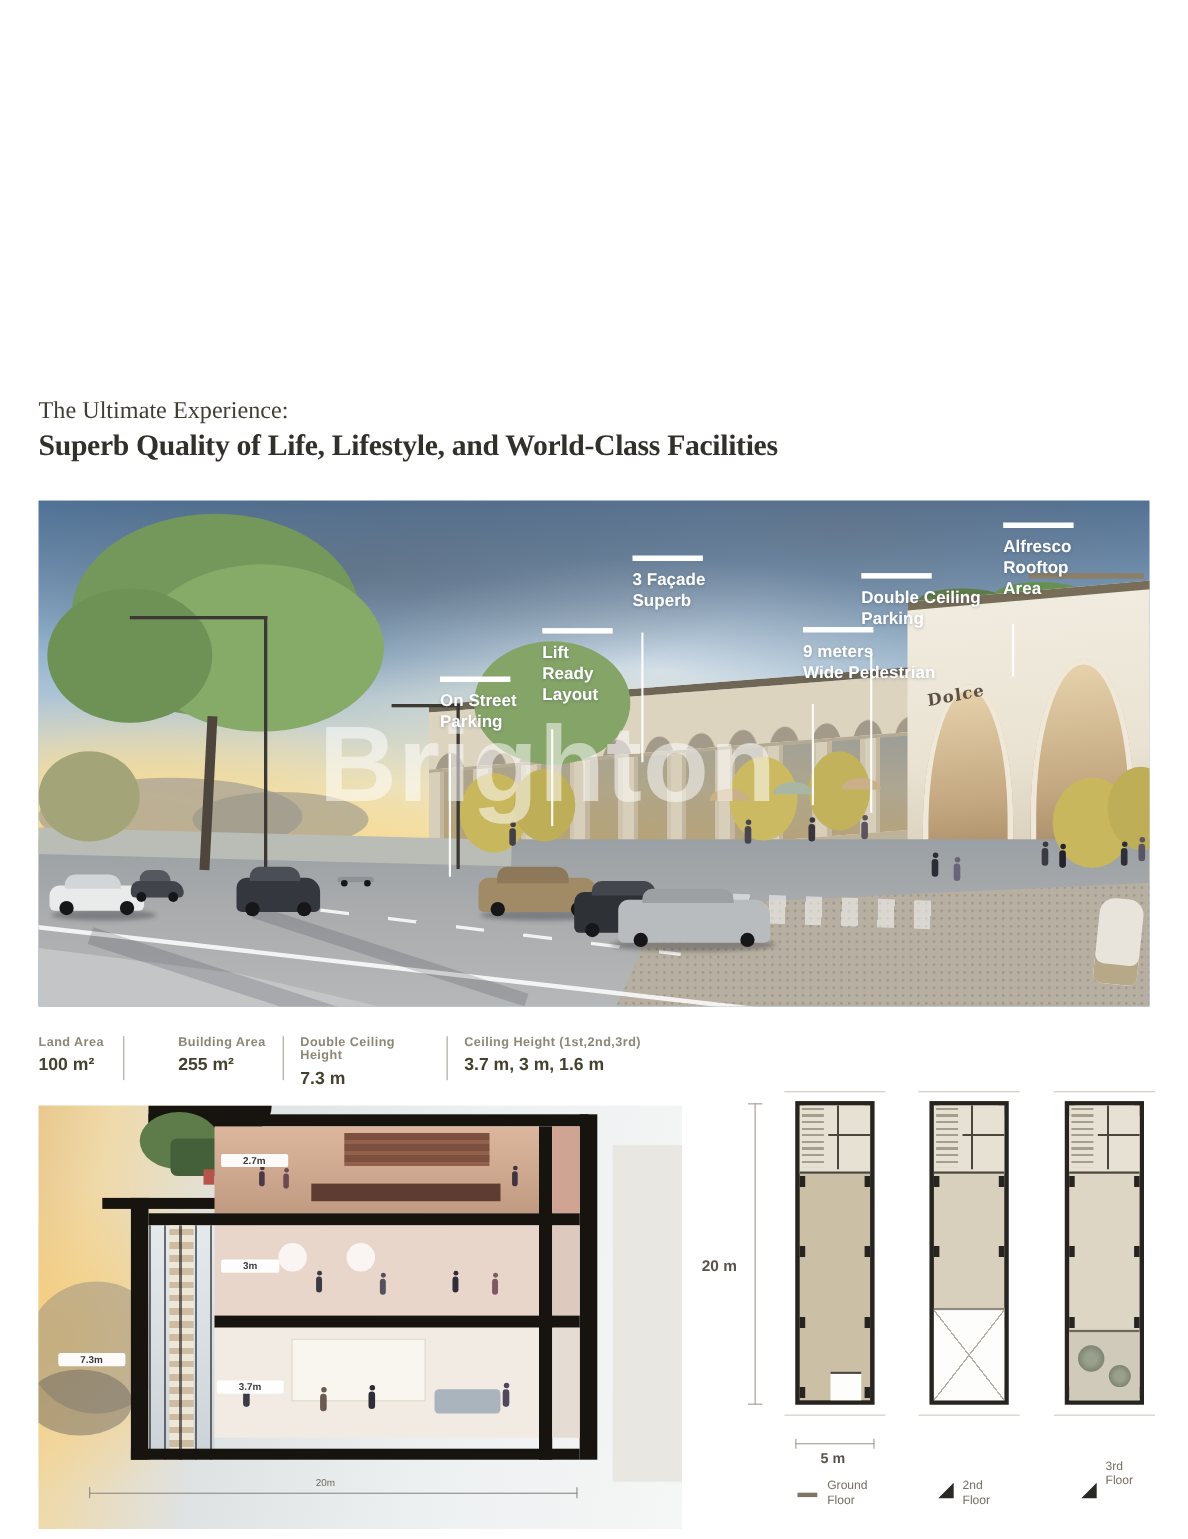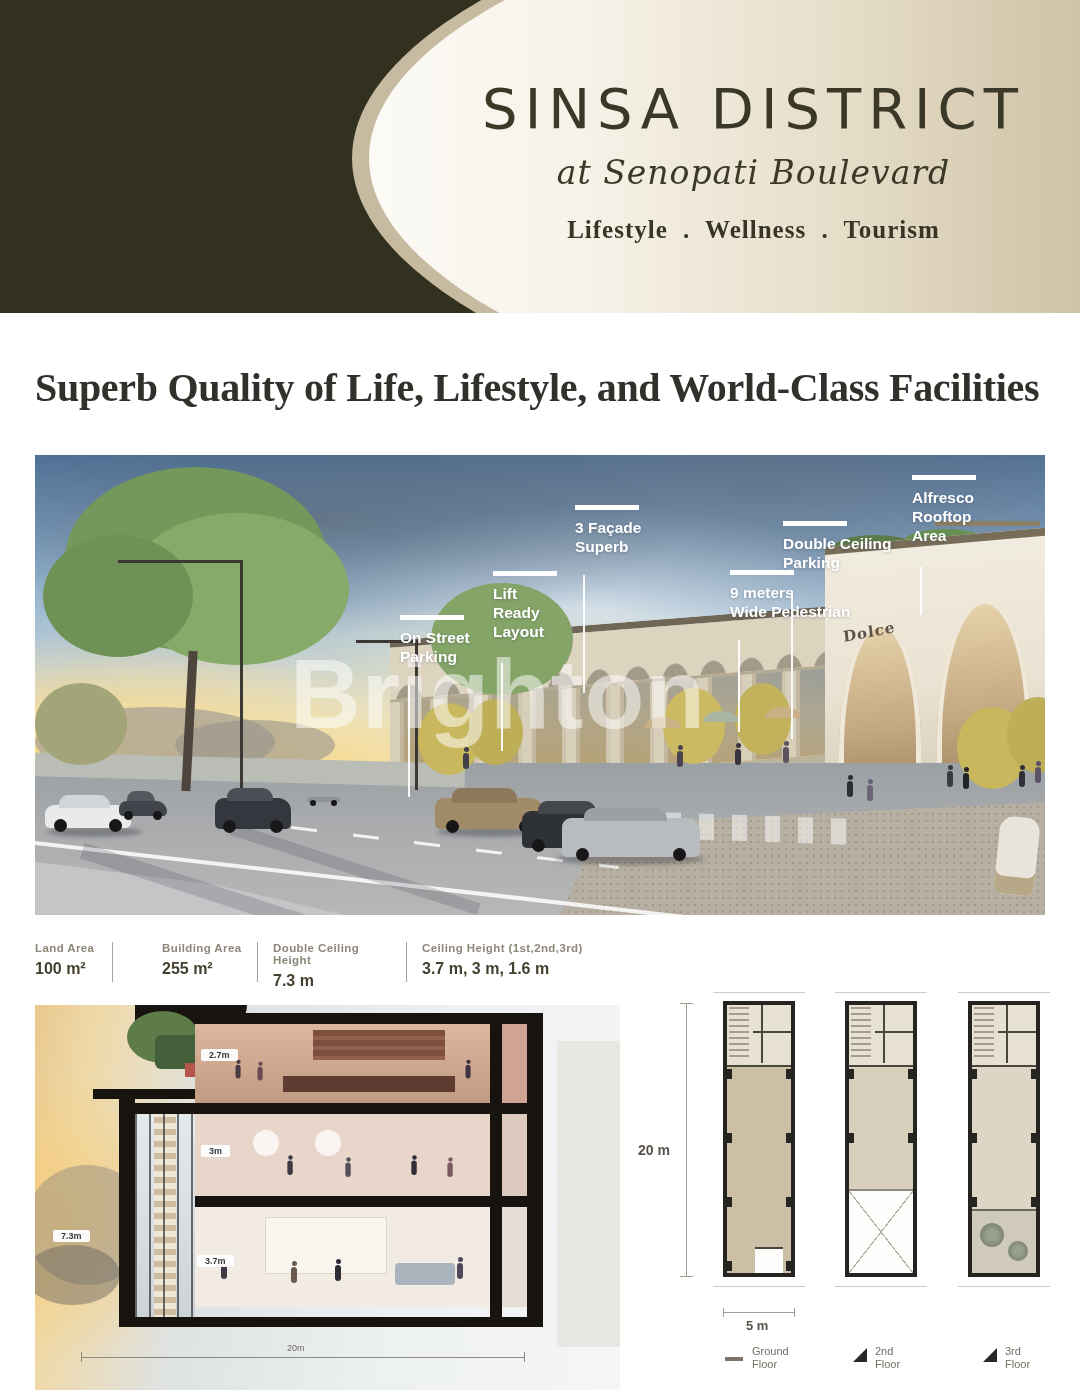--- a/index.html
+++ b/index.html
@@ -16,21 +16,21 @@
   .hdr-text{position:absolute;left:435px;right:8px;top:76px;text-align:center;color:#3b3828;}
   .hdr-title{margin:0;font-family:"DejaVu Sans",sans-serif;font-size:56px;font-weight:400;
              letter-spacing:7px;color:#3b3828;}
   .hdr-sub{margin-top:12px;font-family:"DejaVu Serif",serif;font-style:italic;font-size:33px;letter-spacing:1px;}
   .hdr-tag{margin-top:24px;font-family:"Liberation Serif",serif;font-weight:700;font-size:25px;
            letter-spacing:1px;word-spacing:8px;color:#383527;}
 
   
   .intro{position:absolute;left:35px;top:360px;}
   .kicker{font-family:"Liberation Serif",serif;font-size:22px;color:#403d33;}
-  .headline{margin:4px 0 0 0;font-family:"Liberation Serif",serif;font-weight:700;font-size:40px;
+  .headline{margin:4px 0 0 0;font-family:"Liberation Serif",serif;font-weight:700;font-size:27px;
             letter-spacing:-.3px;color:#32302a;}
 
   
   .scene{position:absolute;left:35px;top:455px;width:1010px;height:460px;overflow:hidden;background:#8fb0ca;}
   .sky{position:absolute;inset:0;background:
        radial-gradient(430px 170px at 6% 64%, rgba(250,214,125,.95), rgba(250,214,125,0) 70%),
        radial-gradient(760px 240px at 45% 68%, rgba(246,223,156,.75), rgba(246,223,156,0) 72%),
        radial-gradient(520px 160px at 28% 14%, rgba(88,94,104,.55), rgba(88,94,104,0) 72%),
        radial-gradient(640px 190px at 72% 6%, rgba(106,112,123,.5), rgba(106,112,123,0) 72%),
        radial-gradient(420px 150px at 56% 34%, rgba(255,255,255,.55), rgba(255,255,255,0) 70%),
@@ -92,21 +92,21 @@
   .spec .lb{font-size:11.5px;font-weight:600;color:#8d8779;letter-spacing:.4px;}
   .spec .vl{margin-top:6px;font-size:16px;font-weight:700;color:#45412f;}
   .sdiv{width:1px;height:40px;background:#a9a295;margin:0 15px;}
 
   
   .xsec{position:absolute;left:35px;top:1005px;width:585px;height:385px;overflow:hidden;
         background:
         radial-gradient(260px 200px at 2% 55%, rgba(247,205,120,.85), rgba(247,205,120,0) 72%),
         linear-gradient(100deg,#e9c88e 0%,#efd9a8 10%,#dfe2e2 30%,#edf0f1 62%,#f5f6f6 100%);}
   .slab{position:absolute;background:#17130f;}
-  .pill{position:absolute;background:rgba(255,255,255,.95);border-radius:2px;padding:1px 8px;
+  .pill{position:absolute;background:rgba(255,255,255,.95);border-radius:2px;padding:1px 20px;
         font-size:9px;font-weight:700;color:#3a3a3a;}
   .dimline{position:absolute;background:#8d8a82;}
   .dimtxt{position:absolute;font-size:9px;color:#6e6a61;}
   .mullions{position:absolute;inset:0;background:repeating-linear-gradient(90deg,rgba(40,40,40,.65) 0 2px,transparent 2px 14px);}
 
   
   .plans{position:absolute;left:630px;top:990px;width:420px;height:405px;}
   .dim-label{position:absolute;font-size:14px;font-weight:700;color:#57534a;}
   .guide{position:absolute;border-top:1px solid #cfcabc;}
   .plan{position:absolute;width:72px;height:276px;border:4px solid #262420;box-sizing:border-box;}
@@ -129,31 +129,23 @@
   .plant{position:absolute;border-radius:50%;background:radial-gradient(circle,#9aa08e 30%,#7e8571 70%);}
   .leg-txt{position:absolute;font-size:11px;line-height:1.2;color:#756f62;}
   .tri{position:absolute;width:0;height:0;border-left:14px solid transparent;border-bottom:14px solid #2a2824;}
   .dash-ic{position:absolute;width:18px;height:4px;background:#7d7466;}
 </style>
 </head>
 <body>
 
 <div class="page">
 
-  <header class="hdr">
-    <div class="hdr-band"></div>
-    <div class="hdr-fill"></div>
-    <div class="hdr-text">
-      <h1 class="hdr-title">SINSA DISTRICT</h1>
-      <div class="hdr-sub">at Senopati Boulevard</div>
-      <div class="hdr-tag">Lifestyle . Wellness . Tourism</div>
-    </div>
-  </header>
 
   <section class="intro">
+    <div class="kicker">The Ultimate Experience:</div>
     <h2 class="headline">Superb Quality of Life, Lifestyle, and World-Class Facilities</h2>
   </section>
 
   <section class="scene">
     <div class="sky"></div>
 
     <div class="blob" style="left:0;top:252px;width:240px;height:70px;background:rgba(168,162,150,.75);"></div>
     <div class="blob" style="left:140px;top:265px;width:160px;height:50px;background:rgba(150,148,140,.6);"></div>
 
     <div class="arcade">
@@ -446,19 +438,19 @@
     <div class="leg-txt" style="left:122px;top:355px;">
       <div>Ground</div>
       <div>Floor</div>
     </div>
     <div class="tri" style="left:223px;top:358px;"></div>
     <div class="leg-txt" style="left:245px;top:355px;">
       <div>2nd</div>
       <div>Floor</div>
     </div>
     <div class="tri" style="left:353px;top:358px;"></div>
-    <div class="leg-txt" style="left:375px;top:355px;">
+    <div class="leg-txt" style="left:375px;top:337px;">
       <div>3rd</div>
       <div>Floor</div>
     </div>
   </section>
 
 </div>
 
 </body></html>

